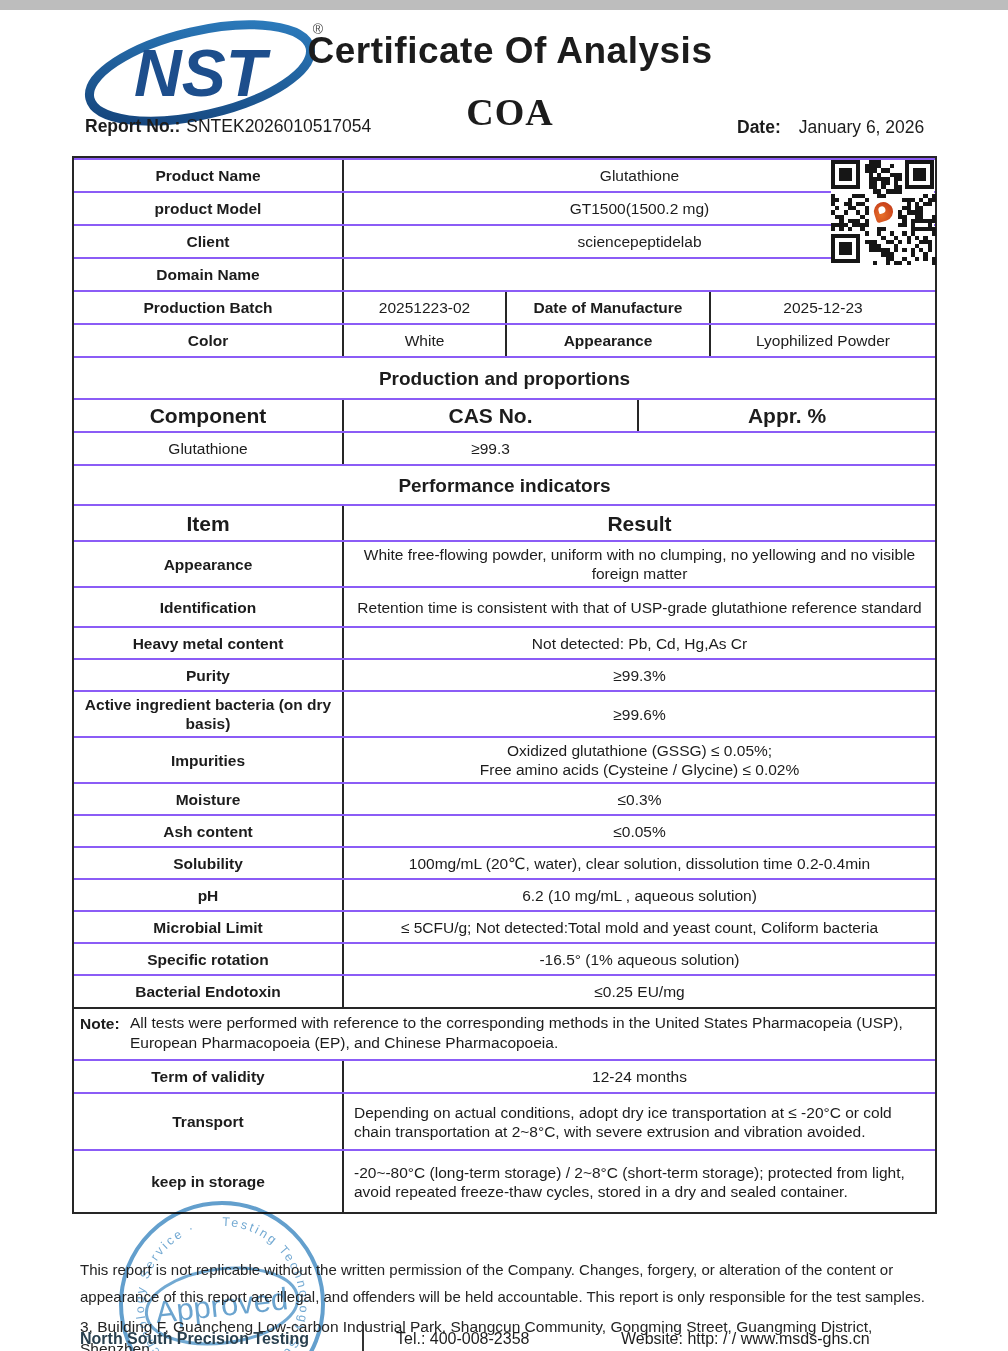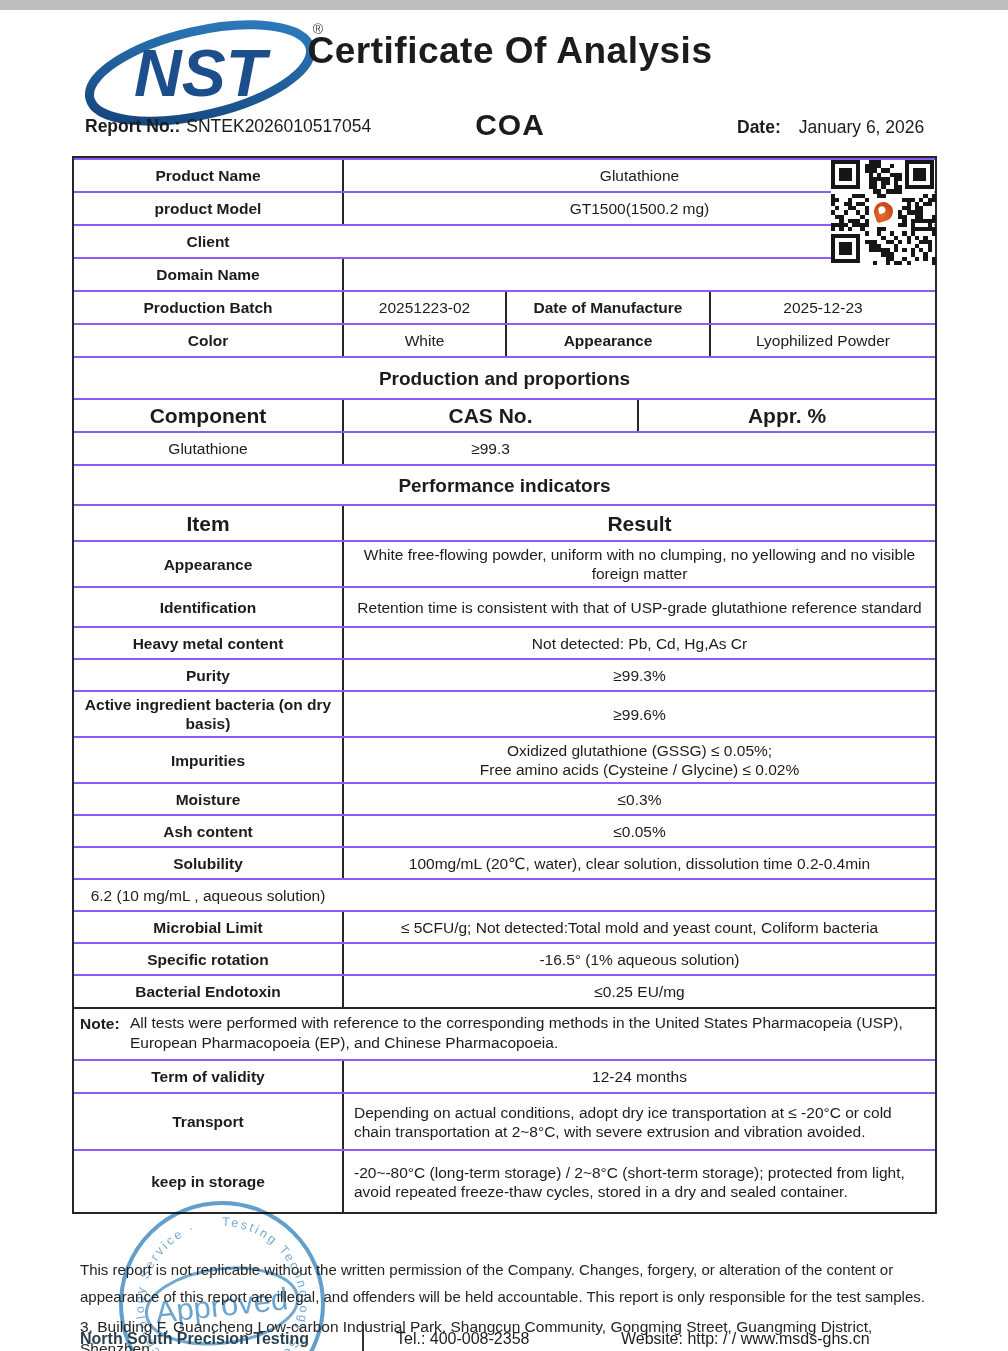--- a/index.html
+++ b/index.html
@@ -4,21 +4,21 @@
 <style>
   html,body{margin:0;padding:0;background:#ffffff;}
   .page{position:relative;width:1008px;height:1351px;background:#ffffff;overflow:hidden;
         font-family:"Liberation Sans","DejaVu Sans",sans-serif;color:#1c1c1c;}
   .scan-strip{position:absolute;top:0;left:0;width:100%;height:10px;background:#bdbdbd;}
 
   
   .logo-wrap{position:absolute;left:78px;top:16px;width:255px;height:110px;}
   .title-wrap{position:absolute;left:260px;top:30px;width:500px;text-align:center;}
   .doc-title{font-size:37px;font-weight:700;letter-spacing:.5px;}
-  .doc-subtitle{font-size:30px;font-weight:700;margin-top:36px;letter-spacing:1px;}
+  .doc-subtitle{font-size:38px;font-weight:700;margin-top:18px;letter-spacing:1px;font-family:Liberation Serif, serif;}
   .report-line{position:absolute;left:85px;top:116px;font-size:17.5px;}
   .report-line b{margin-right:6px;}
   .date-line{position:absolute;left:737px;top:117px;font-size:17.5px;}
   .date-line b{margin-right:18px;}
 
   
   .doc-table{position:absolute;left:72px;top:156px;width:865px;box-sizing:border-box;
              border:2px solid #262626;background:#fff;font-size:15.5px;line-height:19px;}
   .r{display:grid;box-sizing:border-box;border-top:2px solid #8b5cf6;}
   .r.first{border-top:none;}
@@ -105,20 +105,21 @@
     <div class="r g2 h33">
       <div class="c lab">Product Name</div>
       <div class="c">Glutathione</div>
     </div>
     <div class="r g2 h33">
       <div class="c lab">product Model</div>
       <div class="c">GT1500(1500.2 mg)</div>
     </div>
     <div class="r g2 h33">
       <div class="c lab">Client</div>
+      <div class="c">sciencepeptidelab</div>
     </div>
     <div class="r g2 h33">
       <div class="c lab">Domain Name</div>
       <div class="c"></div>
     </div>
     <div class="r g4 h33">
       <div class="c lab">Production Batch</div>
       <div class="c">20251223-02</div>
       <div class="c lab">Date of Manufacture</div>
       <div class="c">2025-12-23</div>
@@ -182,20 +183,21 @@
     </div>
     <div class="r g2 h32">
       <div class="c lab">Ash content</div>
       <div class="c">≤0.05%</div>
     </div>
     <div class="r g2 h32">
       <div class="c lab">Solubility</div>
       <div class="c">100mg/mL (20℃,  water), clear solution, dissolution time 0.2-0.4min</div>
     </div>
     <div class="r g2 h32">
+      <div class="c lab">pH</div>
       <div class="c">6.2 (10 mg/mL , aqueous solution)</div>
     </div>
     <div class="r g2 h32">
       <div class="c lab">Microbial Limit</div>
       <div class="c">≤ 5CFU/g; Not detected:Total mold and yeast count, Coliform bacteria</div>
     </div>
     <div class="r g2 h32">
       <div class="c lab">Specific rotation</div>
       <div class="c">-16.5° (1% aqueous solution)</div>
     </div>

